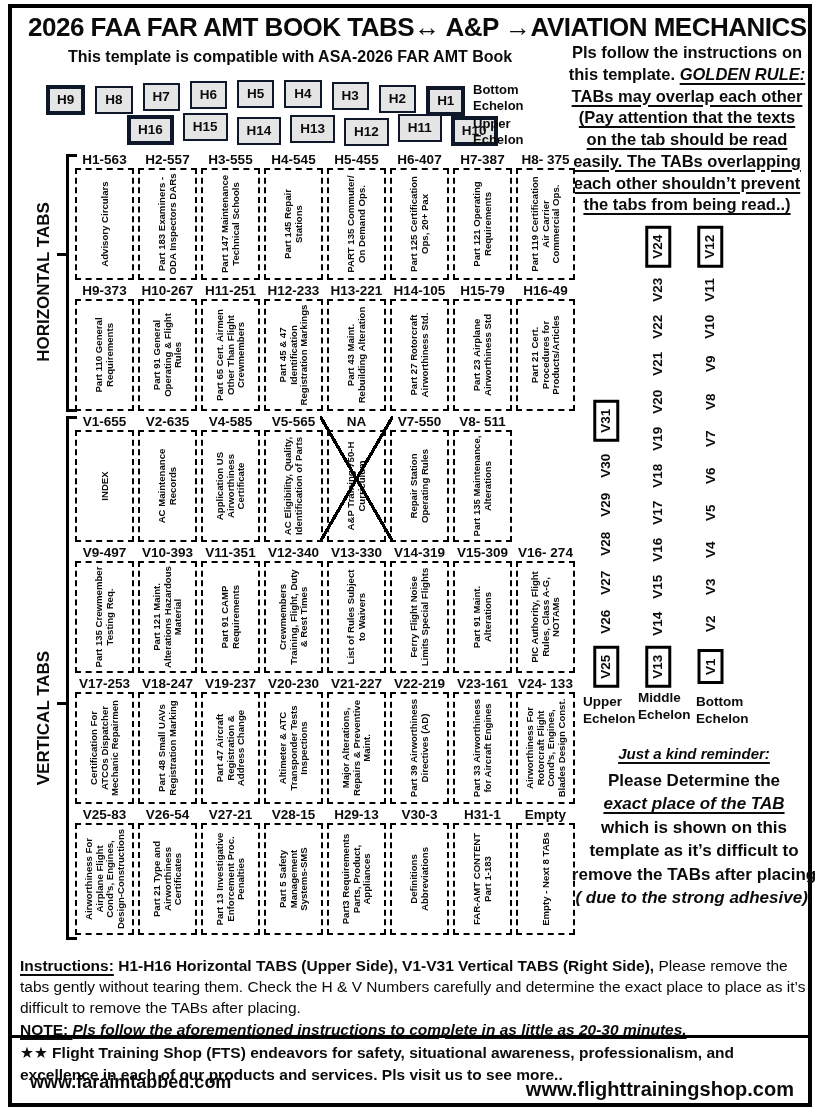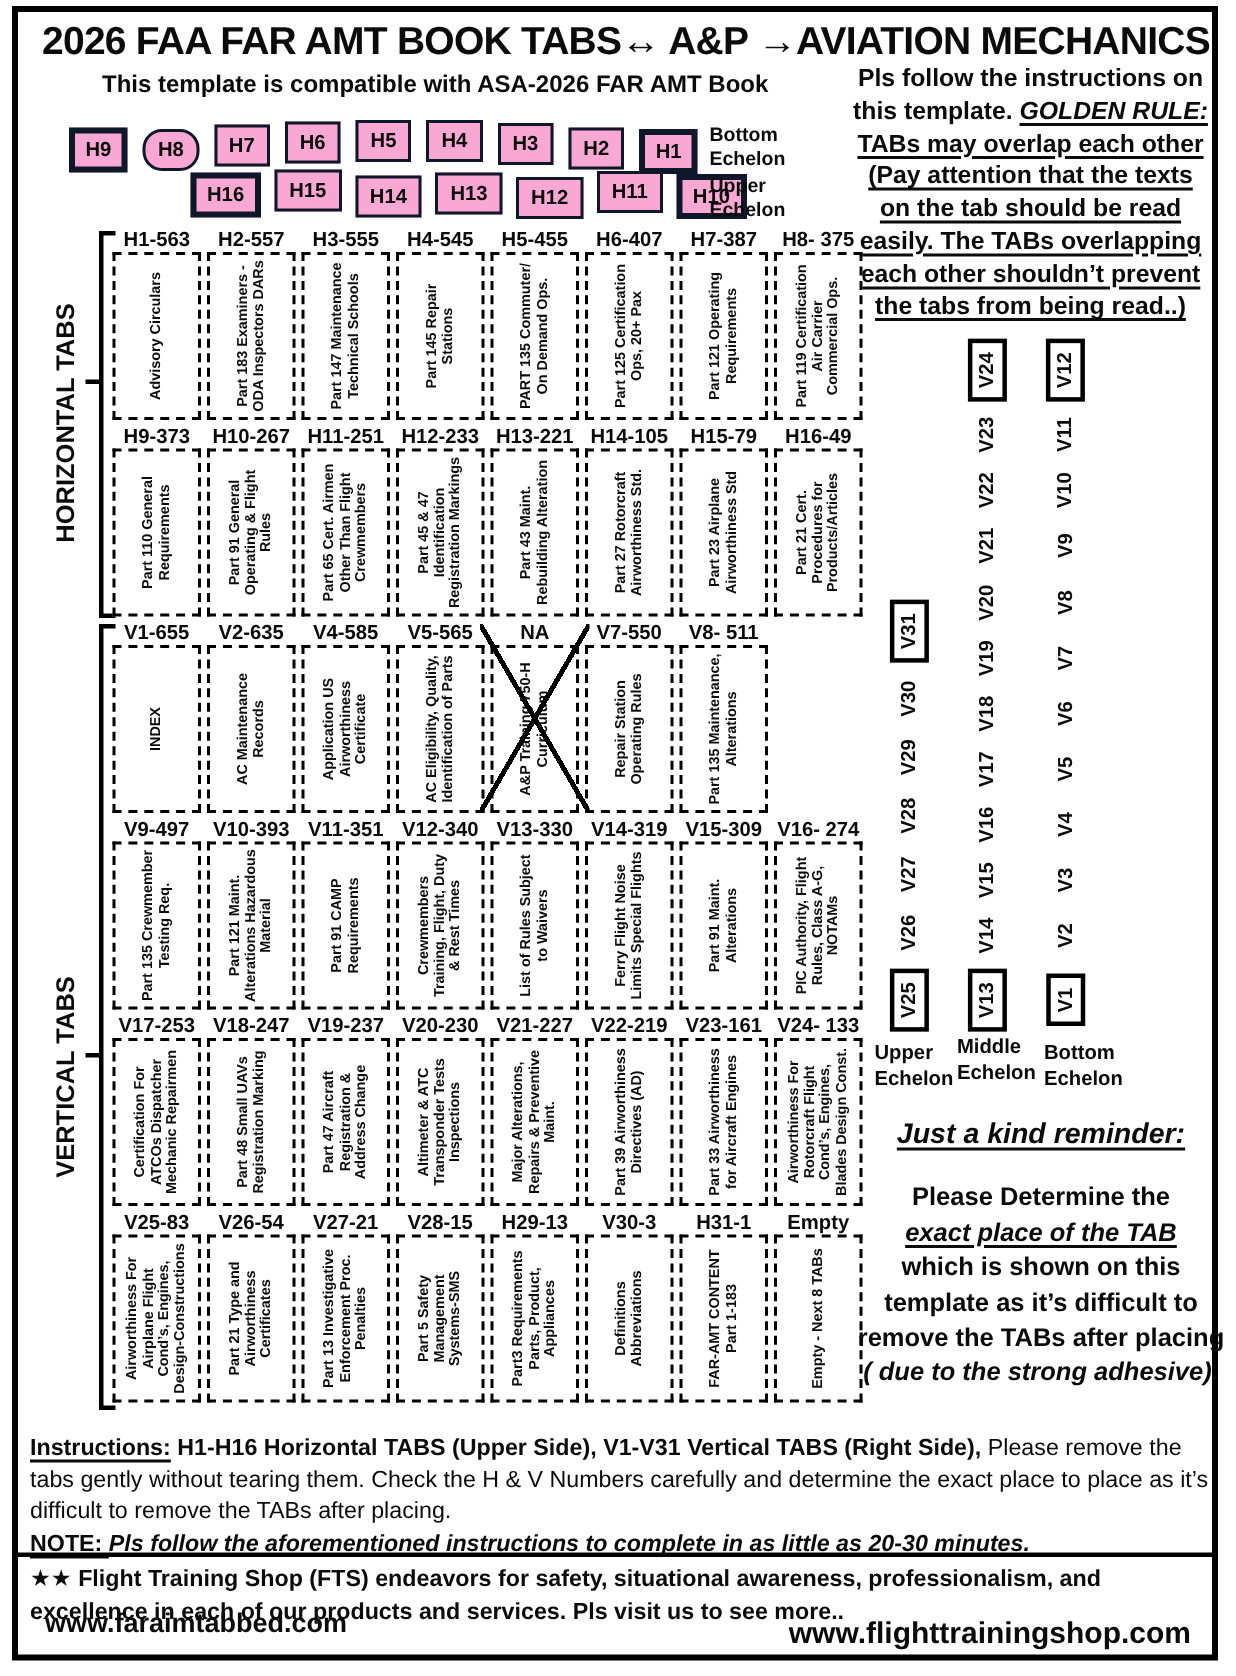--- a/index.html
+++ b/index.html
@@ -9,24 +9,24 @@
     -webkit-font-smoothing:antialiased;
   }
   .frame{position:absolute;left:8px;top:4px;width:804px;height:1103px;border:4px solid #000;box-sizing:border-box;}
   
   .title{position:absolute;left:28px;top:12px;width:780px;font-size:26px;font-weight:bold;letter-spacing:-0.5px;white-space:nowrap;}
   .subtitle{position:absolute;left:28px;top:48px;font-size:16px;font-weight:bold;margin-left:40px;}
   
   .chip-row{position:absolute;display:flex;align-items:flex-start;}
   .row1{left:46px;top:80px;gap:10px;}
   .row2{left:127px;top:113px;gap:9px;}
-  .chip{border:2px solid #0f172a;font-weight:bold;font-size:13.5px;padding:5px 8px;background:#f9a8d4;line-height:1;}
+  .chip{border:2px solid #0f172a;font-weight:bold;font-size:13.5px;padding:5px 8px;background:#e5e5e5;line-height:1;}
   .chip[data-variant="bold"]{border-width:4px;padding:4px 7px;}
   .row1 .chip:nth-child(1){transform:translateY(5px);}
-  .row1 .chip:nth-child(2){transform:translateY(6px);border-radius:13px;}
+  .row1 .chip:nth-child(2){transform:translateY(6px);}
   .row1 .chip:nth-child(3){transform:translateY(3px);}
   .row1 .chip:nth-child(4){transform:translateY(1px);}
   .row1 .chip:nth-child(7){transform:translateY(2px);}
   .row1 .chip:nth-child(8){transform:translateY(5px);}
   .row1 .chip:nth-child(9){transform:translateY(6px);}
   .row2 .chip:nth-child(1){transform:translateY(2px);}
   .row2 .chip:nth-child(3){transform:translateY(4px);}
   .row2 .chip:nth-child(4){transform:translateY(2px);}
   .row2 .chip:nth-child(5){transform:translateY(5px);}
   .row2 .chip:nth-child(6){transform:translateY(1px);}
@@ -64,21 +64,21 @@
   .vcol{position:absolute;display:flex;flex-direction:column;justify-content:space-between;align-items:center;width:36px;}
   .vcol-a{left:588px;top:408px;height:272px;}
   .vcol-b{left:640px;top:234px;height:446px;}
   .vcol-c{left:692px;top:234px;height:446px;}
   .vlabel{transform:rotate(-90deg);font-weight:bold;font-size:13.5px;line-height:1;}
   .vlabel[data-variant="boxed"]{border:3px solid #000;padding:3px 6px;}
   .vcap{position:absolute;width:60px;font-size:13.5px;font-weight:bold;line-height:1.25;}
   .vcap-a{left:583px;top:694px;} .vcap-b{left:638px;top:690px;} .vcap-c{left:696px;top:694px;}
   
   .reminder{position:absolute;left:570px;top:744px;width:248px;text-align:center;font-weight:bold;font-size:17px;line-height:1.38;}
-  .reminder .head{font-size:19px;font-style:italic;text-decoration:underline;text-decoration-thickness:2px;text-underline-offset:3px;margin-bottom:16px;}
+  .reminder .head{font-size:15px;font-style:italic;text-decoration:underline;text-decoration-thickness:2px;text-underline-offset:3px;margin-bottom:4px;}
   .reminder .it{font-style:italic;}
   
   .instructions{position:absolute;left:20px;top:956px;width:788px;font-size:15.5px;line-height:1.35;}
   .instructions b{font-weight:bold;}
   .note-line{margin-top:1px;font-weight:bold;}
   .note-line .it-u{font-style:italic;text-decoration:underline;text-decoration-thickness:2px;text-underline-offset:2px;}
   .divider{position:absolute;left:8px;top:1035px;width:804px;height:3px;background:#000;}
   .fts{position:absolute;left:20px;top:1042px;width:788px;font-size:15.5px;font-weight:bold;line-height:1.4;}
   .url-left{position:absolute;left:30px;top:1072px;font-size:18px;font-weight:bold;text-decoration-thickness:2px;text-underline-offset:4px;}
   .url-right{position:absolute;right:30px;top:1078px;font-size:20px;font-weight:bold;margin-left:14px;}

